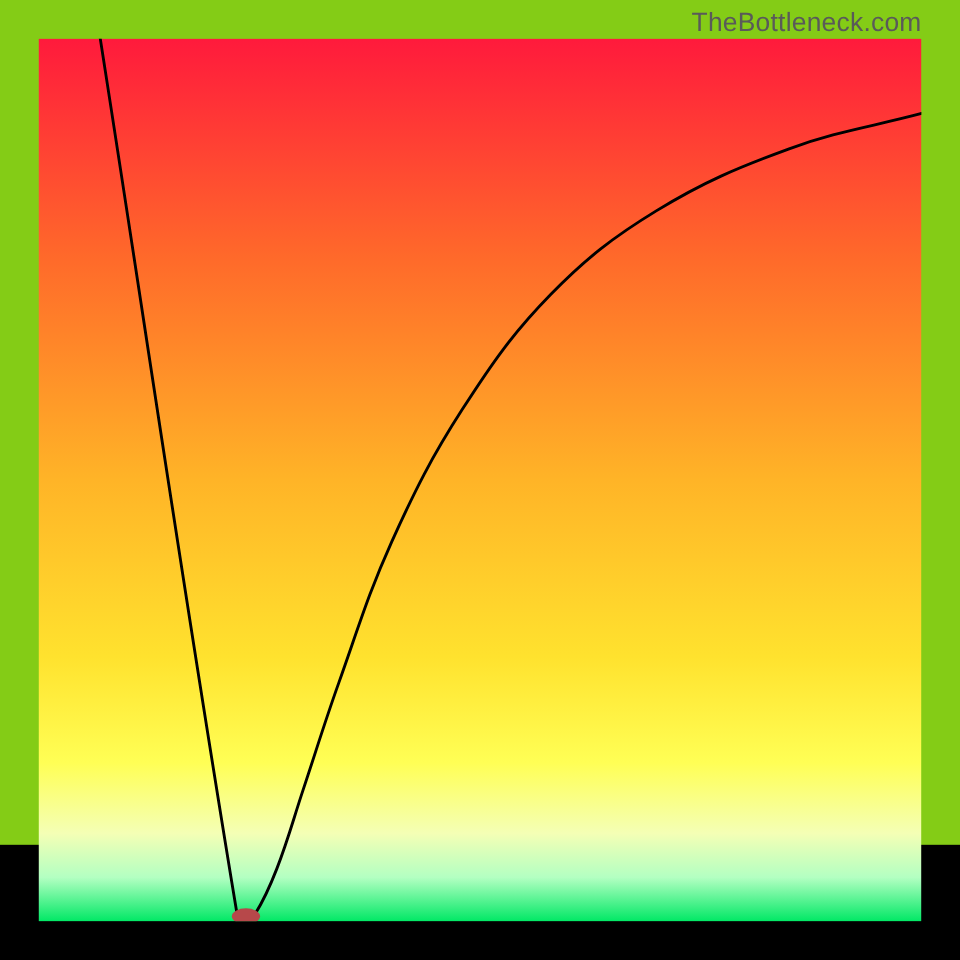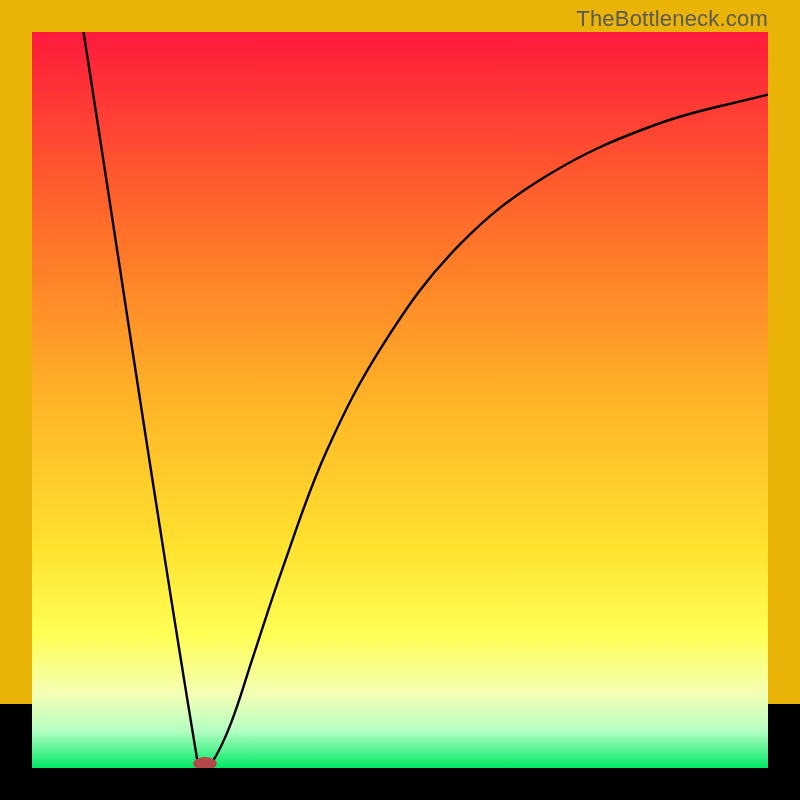--- a/index.html
+++ b/index.html
@@ -10,21 +10,21 @@
     background: #000;
     overflow: hidden;
     font-family: Arial, Helvetica, sans-serif;
   }
   .frame {
     position: absolute;
     top: 0;
     left: 0;
     width: 800px;
     height: 704px;
-    background: #eab308;
+    background: #84cc16;
   }
   .plot-area {
     position: absolute;
     top: 32px;
     left: 32px;
     width: 736px;
     height: 736px;
     overflow: hidden;
   }
   .watermark {

